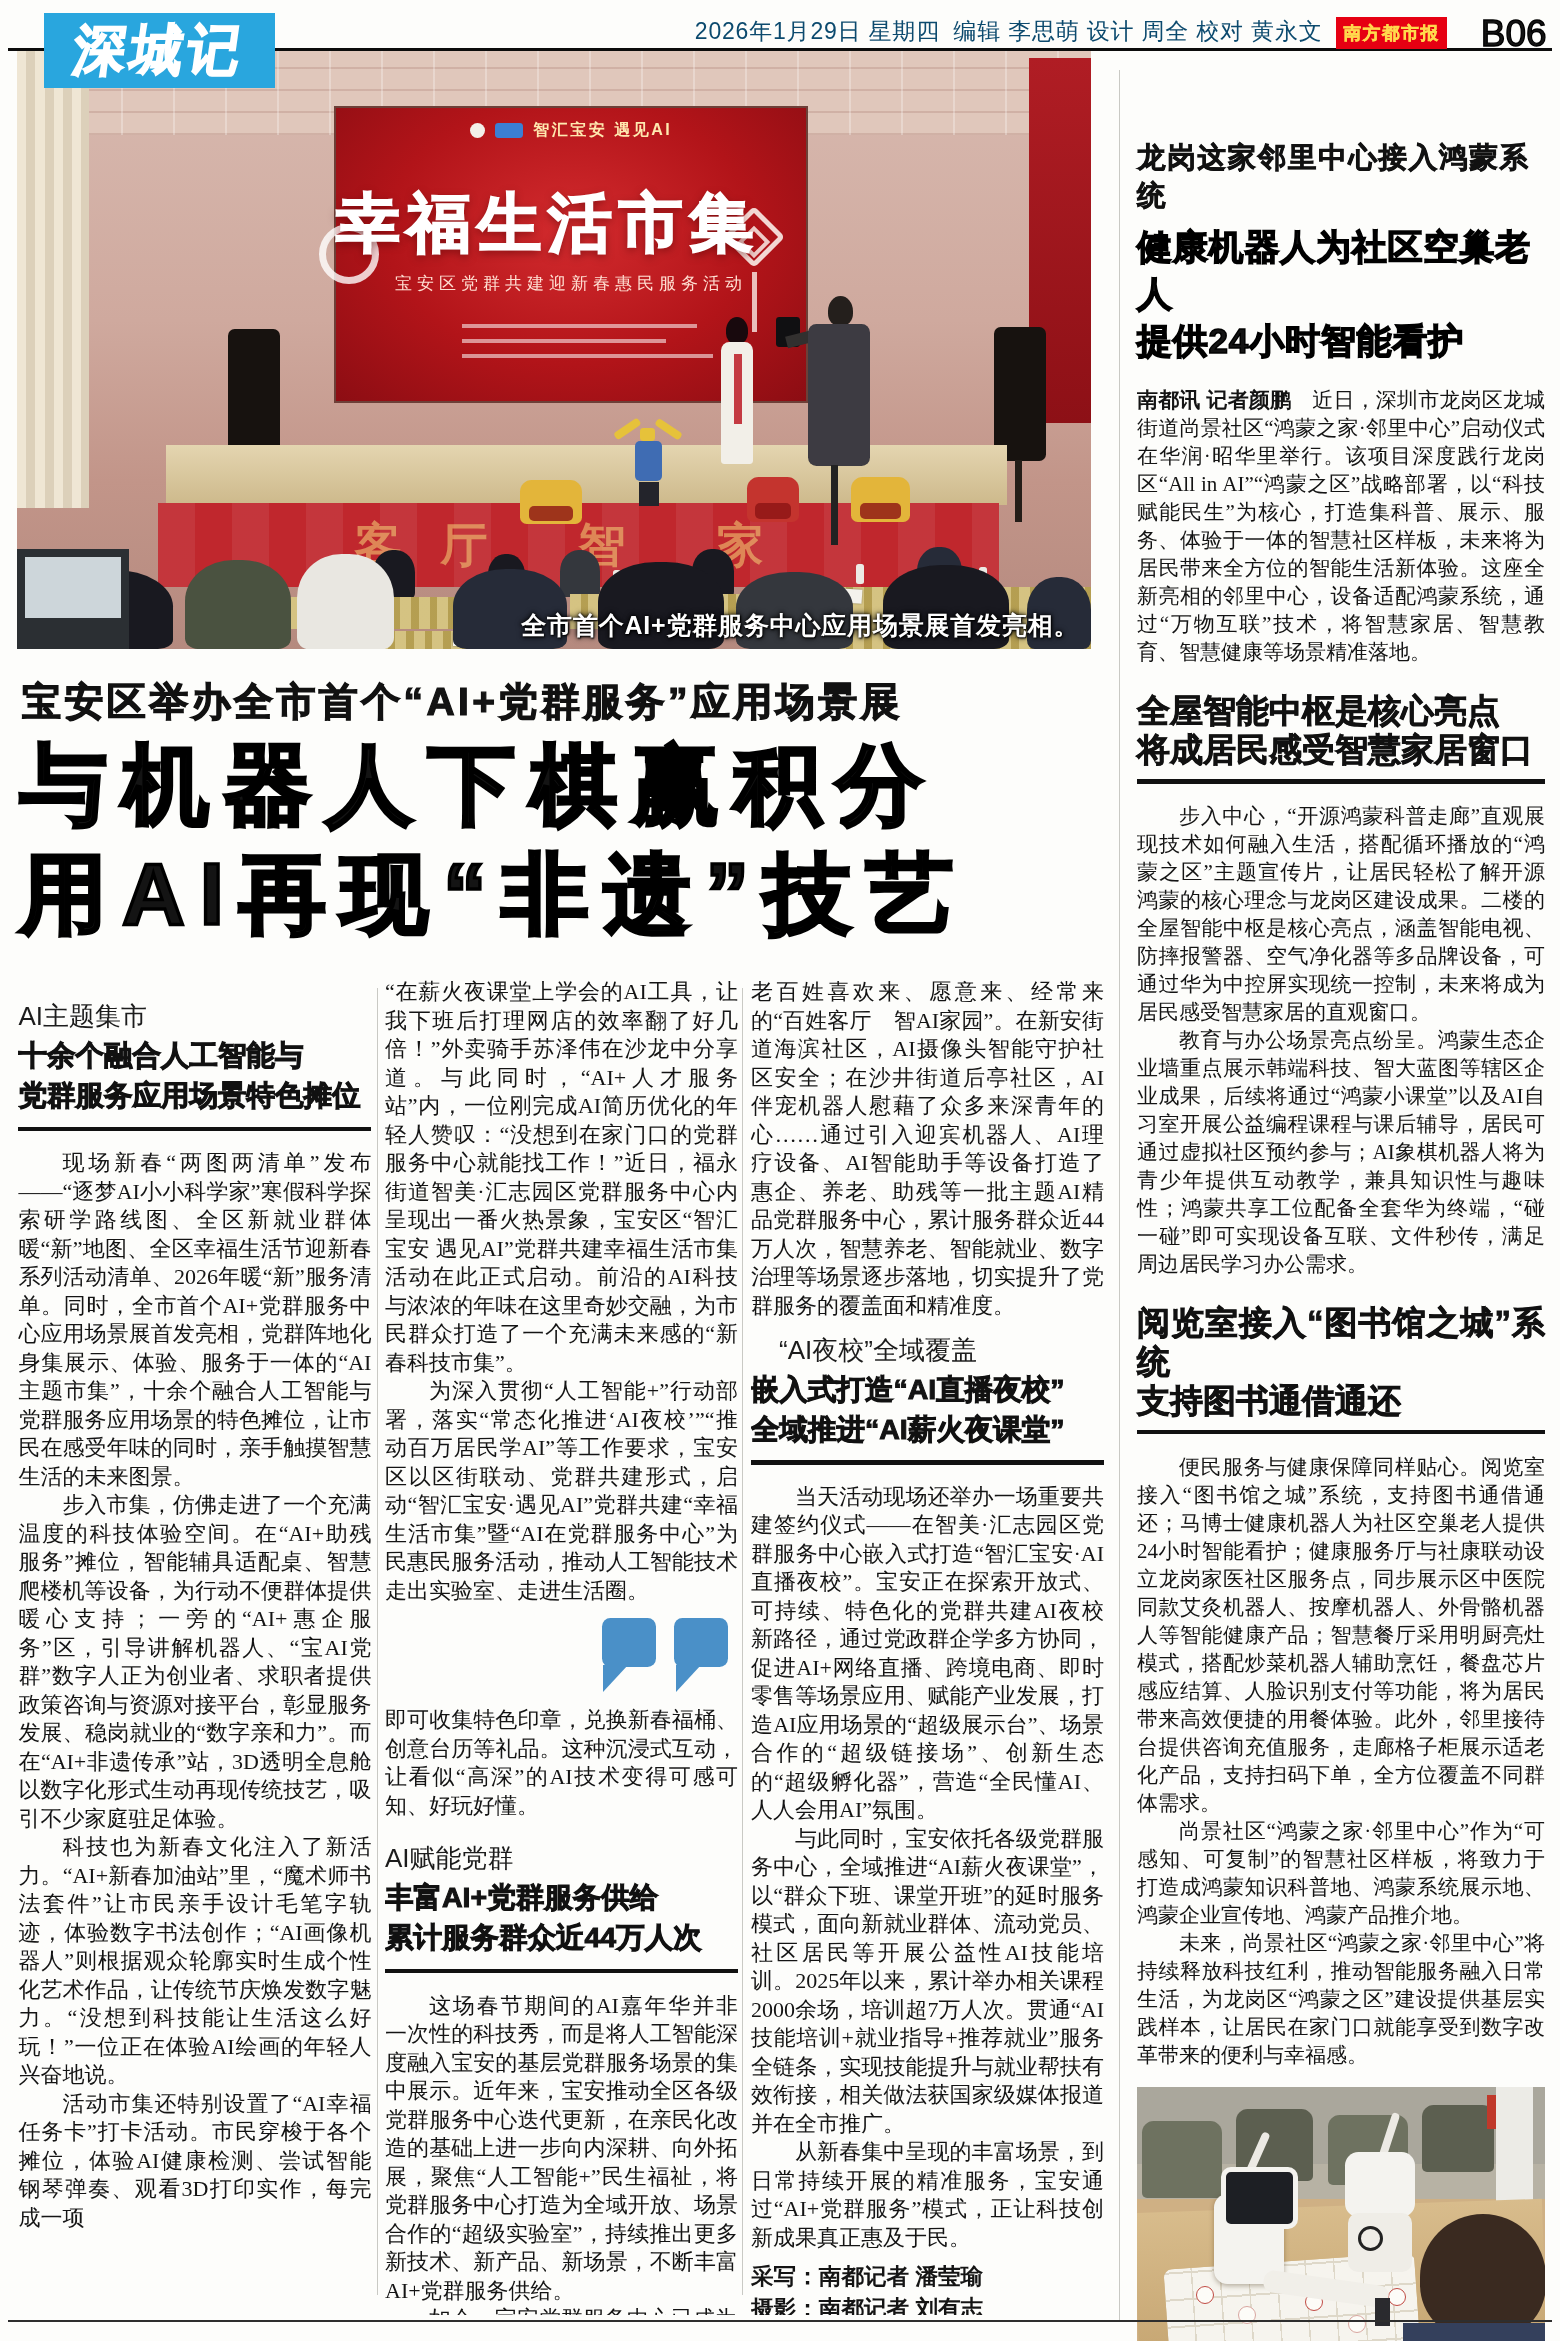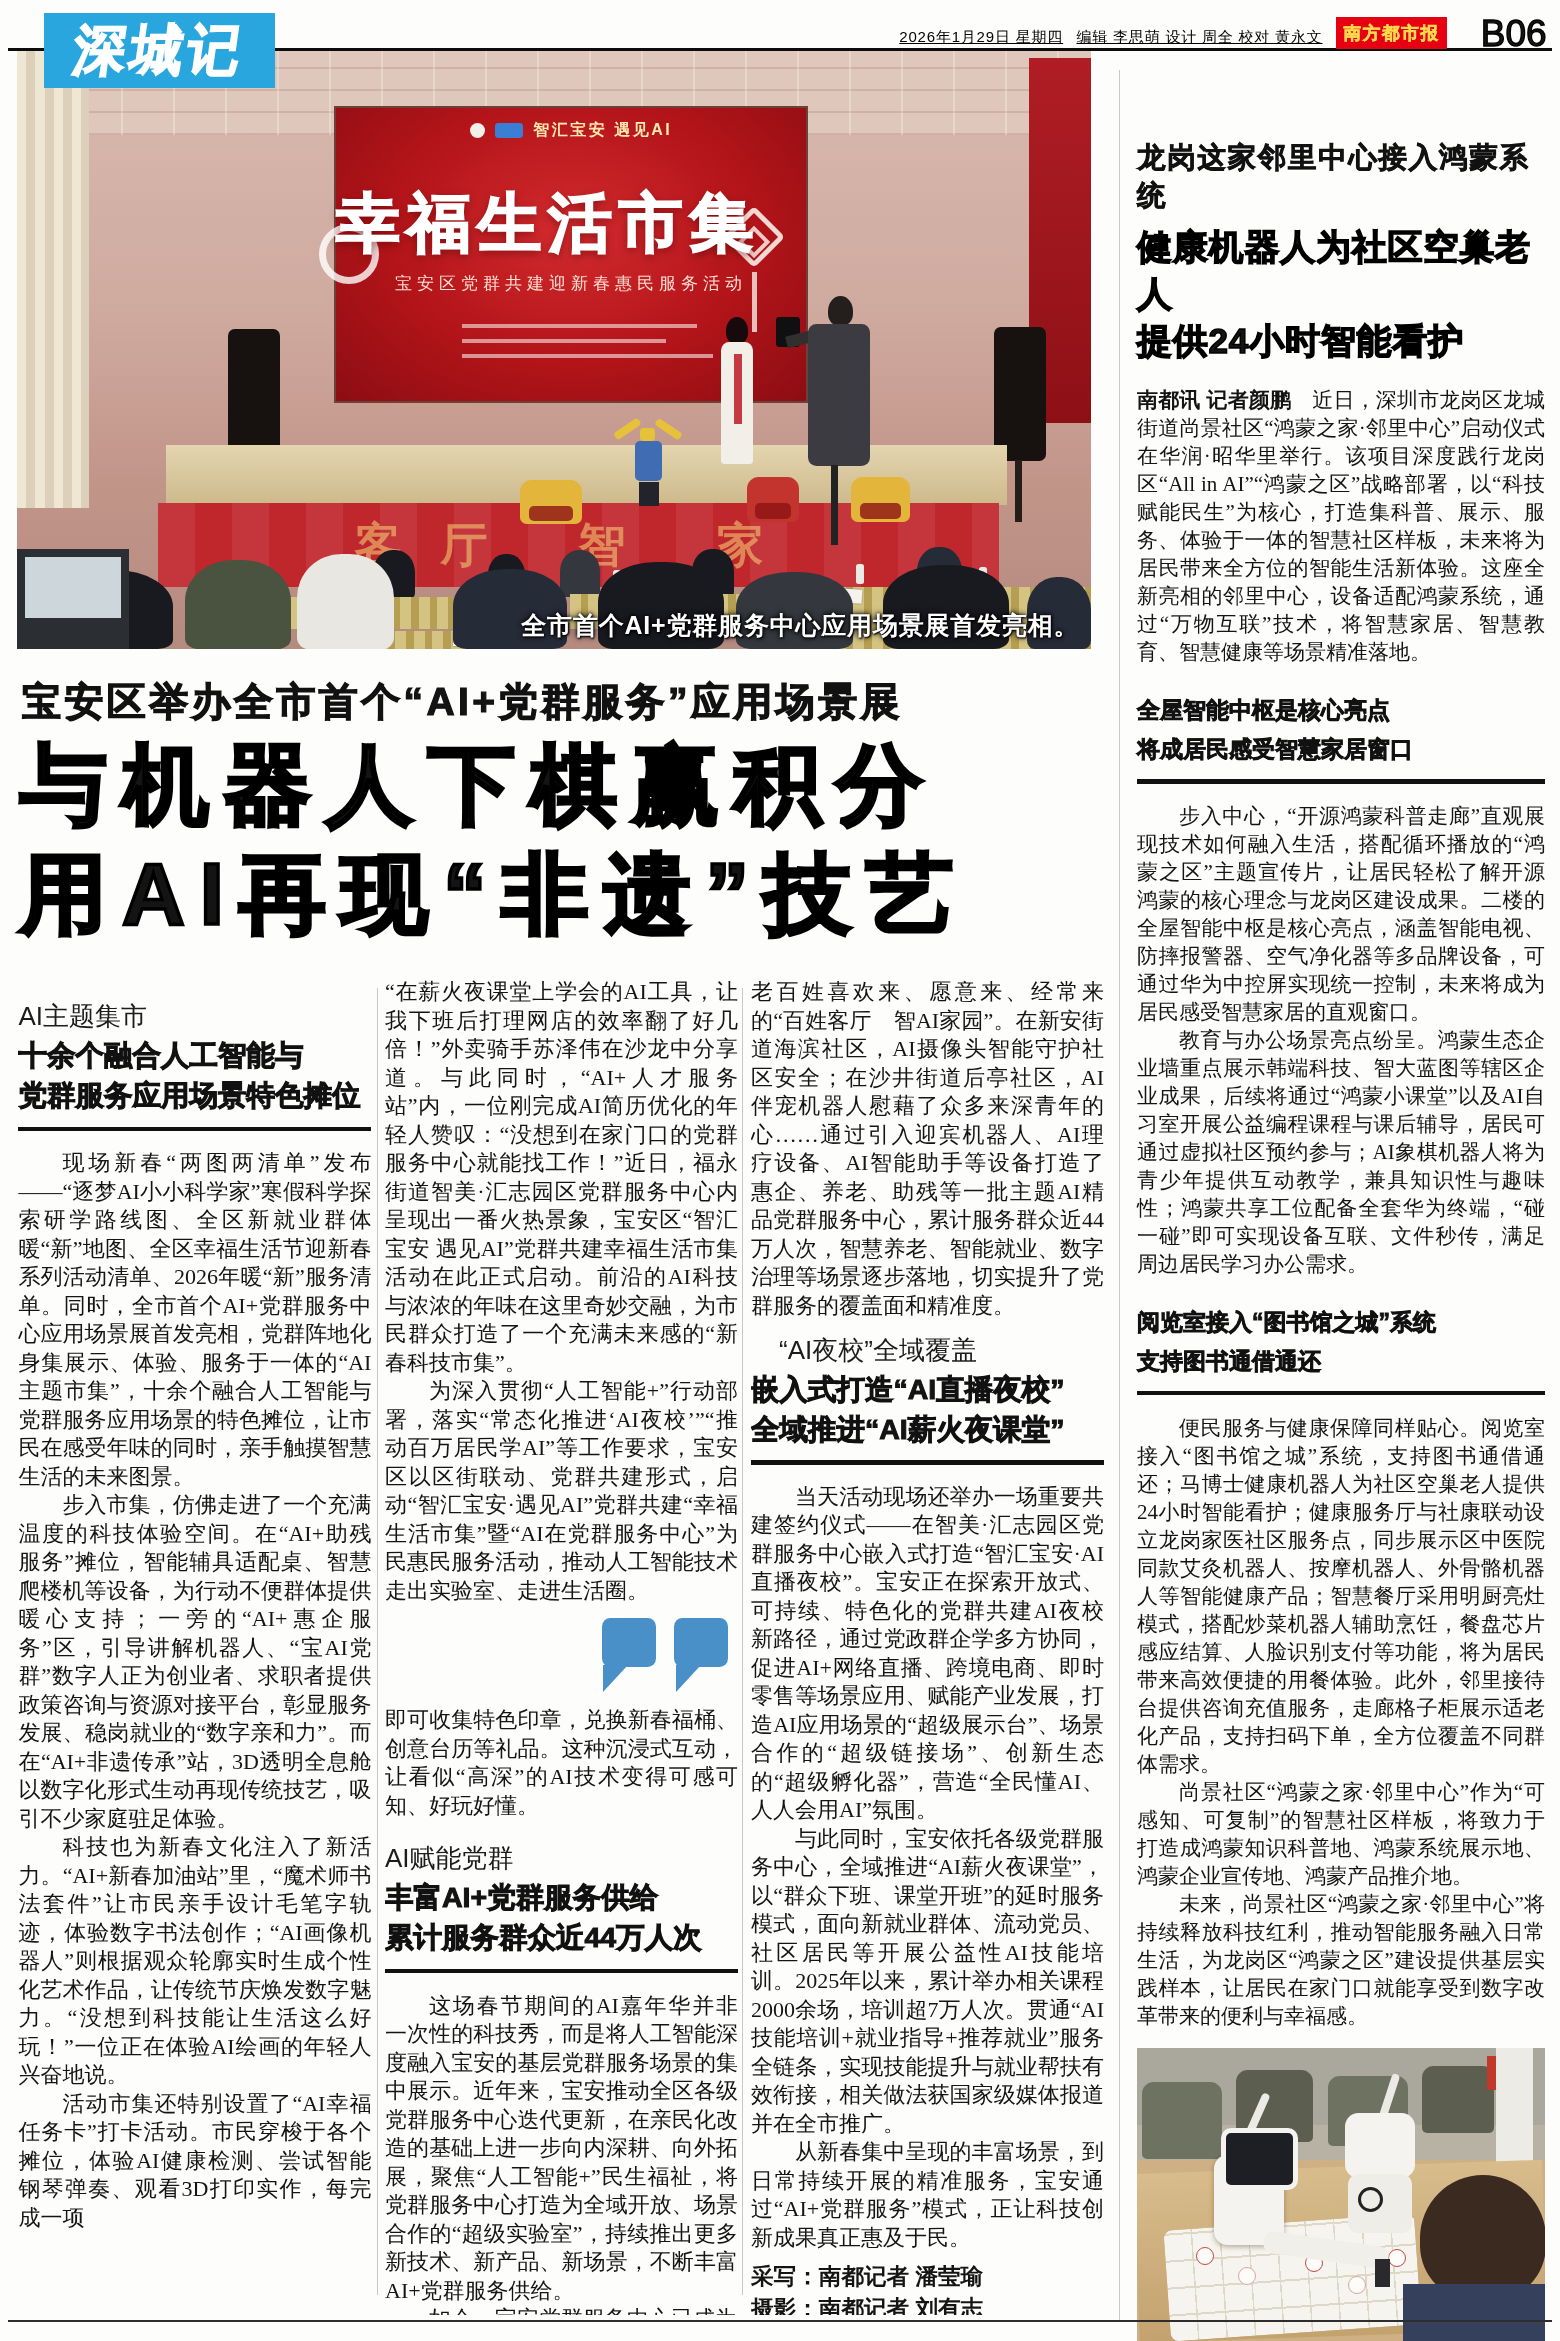--- a/index.html
+++ b/index.html
@@ -13,21 +13,21 @@
   .sans{font-family:"Liberation Sans","DejaVu Sans",sans-serif;}
 
   
   .top-rule{position:absolute; left:8.4px; right:8.4px; top:48px; height:3.4px; background:#0c0c0c;}
   .badge{position:absolute; left:44px; top:13.4px; width:231px; height:75px; background:var(--badge-blue);
          display:flex; align-items:center; justify-content:center; z-index:6;}
   .badge span{font-family:"Liberation Sans","DejaVu Sans",sans-serif; font-weight:900; font-size:52px;
          color:#fff; letter-spacing:5px; transform:skewX(-8deg) scaleY(1.06); -webkit-text-stroke:1.7px #fff;}
   .topline{position:absolute; top:15px; right:13.4px; display:flex; align-items:flex-end; gap:13.4px;
            font-family:"Liberation Sans","DejaVu Sans",sans-serif;}
-  .topline .meta{font-size:15px; font-weight:500; color:#000000; padding-bottom:5px; letter-spacing:0.8px;text-decoration:underline;}
+  .topline .meta{font-size:23px; font-weight:500; color:#0c4a6e; padding-bottom:5px; letter-spacing:0.8px;}
   .masthead{background:var(--masthead-red); color:var(--masthead-yellow); font-weight:900; font-size:17.6px;
             padding:4.2px 7.5px 3.4px; letter-spacing:1.7px; margin-bottom:3.4px; -webkit-text-stroke:0.5px var(--masthead-yellow);}
   .pageno{font-size:37px; font-weight:400; line-height:1;margin-left:20px; -webkit-text-stroke:1.3px #000;}
 
   
   .photo-main{position:absolute; left:17px; top:51px; width:1074px; height:598px; overflow:hidden;
       background:linear-gradient(180deg,#d8bab0 0,#cfa99e 45%,#c29589 72%,#b58a7f 100%);}
   .pm{position:absolute;}
   .pm-ceiling{left:0; top:0; width:1074px; height:84px; background:#e0c7bb;
       background-image:repeating-linear-gradient(90deg,rgba(255,255,255,.28) 0 1.7px,transparent 1.7px 52px),
@@ -125,21 +125,21 @@
   .side{position:absolute; left:1137px; top:139px; width:408px;}
   .side .s-kicker{font-family:"Liberation Sans","DejaVu Sans",sans-serif; font-size:28.5px; font-weight:700;
       letter-spacing:1.7px; -webkit-text-stroke:0.7px #111;}
   .side .s-headline{font-family:"Liberation Sans","DejaVu Sans",sans-serif; font-size:35px; font-weight:900;
       line-height:47px; margin-top:8.4px; -webkit-text-stroke:1.5px #000; letter-spacing:0.8px;}
   .side .s-body{margin-top:22px; font-size:21px; line-height:28px; text-align:justify;}
   .side .s-body p{text-indent:2em; margin:0;}
   .side .s-body p.noindent{text-indent:0;}
   .side .s-lead b{font-family:"Liberation Sans","DejaVu Sans",sans-serif; font-weight:700;}
   .s-sec{margin-top:25px;}
-  .s-sec-h{font-family:"Liberation Sans","DejaVu Sans",sans-serif; font-size:23px; font-weight:800;
+  .s-sec-h{font-family:"Liberation Sans","DejaVu Sans",sans-serif; font-size:33px; font-weight:800;
       line-height:39px; -webkit-text-stroke:0.8px #111;}
   .s-rule{height:4.2px; background:#111; margin:10px 0 18.4px;}
   
   .side-photo{position:relative; margin-top:18.4px; width:408px; height:295px; overflow:hidden;
       background:linear-gradient(180deg,#aaa79c 0 26%,#b7b2a4 26% 38%,#cfb084 38% 100%);}
   .sp{position:absolute;}
   .sp-chair{background:#6e7260; border-radius:11.7px 11.7px 5px 5px;}
   .sp-chair.dk{background:#5c5f50;}
   .sp-red{left:350px; top:8.4px; width:22px; height:34px; background:#c0392b;}
   .sp-pillar{left:359px; top:0px; width:37px; height:176px; background:#ecebe6;}

